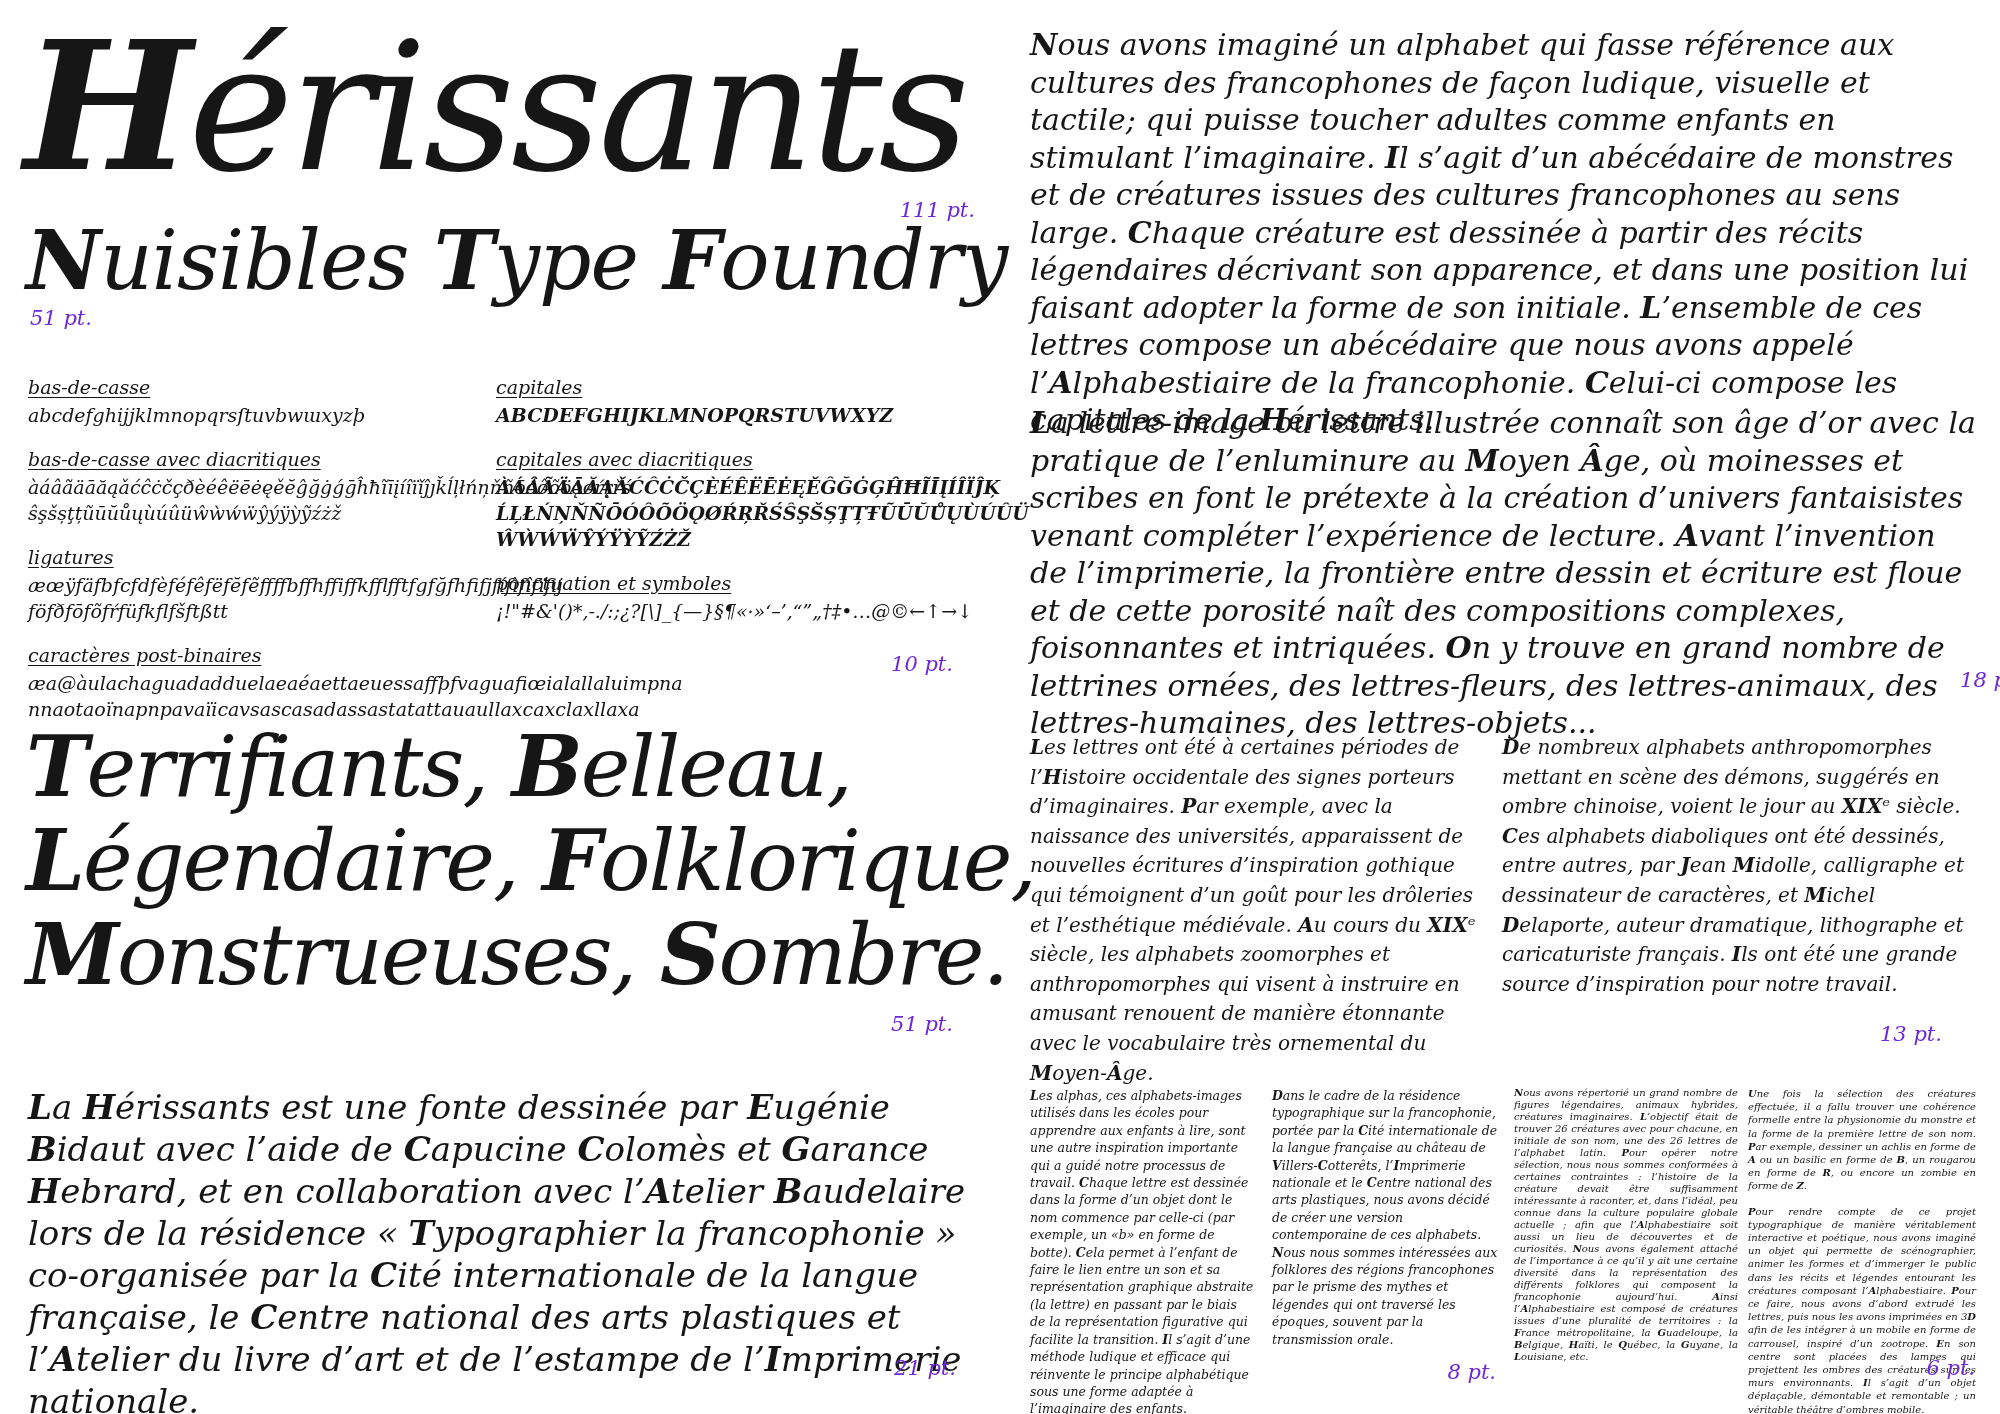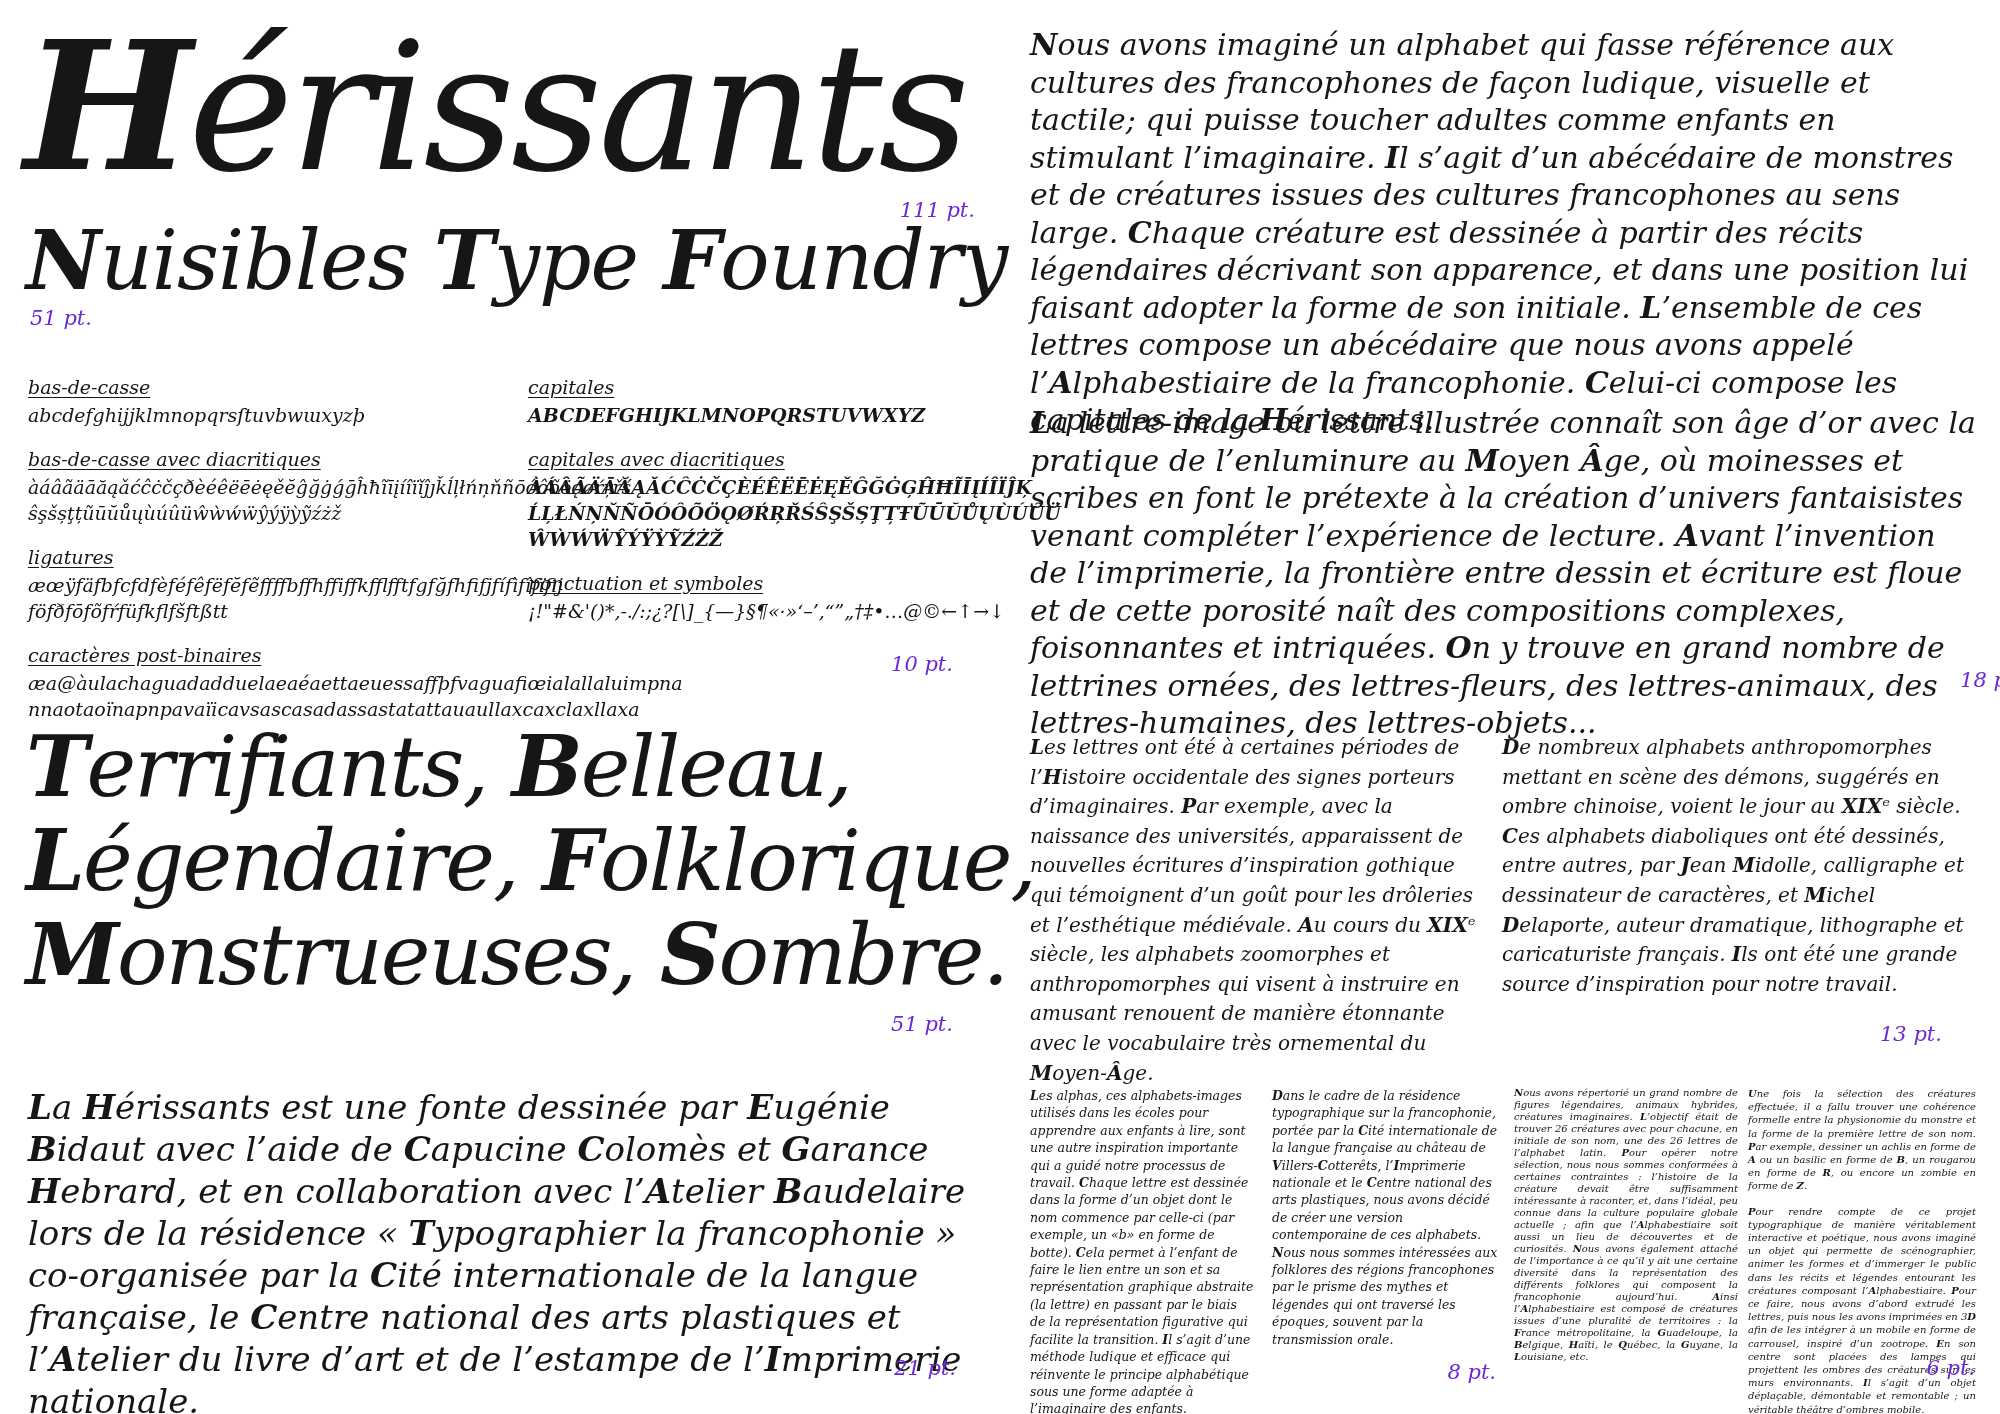--- a/index.html
+++ b/index.html
@@ -28,21 +28,21 @@
   .lbl-111 { left:880px; top:198px; width:95px;  text-align:right; }
   .lbl-51a { left:30px;  top:306px; }
   .lbl-10  { left:858px; top:652px; width:95px;  text-align:right; }
   .lbl-51b { left:858px; top:1012px; width:95px; text-align:right; }
   .lbl-21  { left:856px; top:1356px; width:100px; text-align:right; }
   .lbl-18  { left:1927px; top:668px;  width:95px; text-align:right; }
   .lbl-13  { left:1880px; top:1022px; width:95px; text-align:left; }
   .lbl-8   { left:1396px; top:1360px; width:100px; text-align:right; }
   .lbl-6   { left:1875px; top:1356px; width:100px; text-align:right; }
 
-  .charsets { position:absolute; left:28px; top:375px; width:945px; display:flex; gap:40px; }
+  .charsets { position:absolute; left:28px; top:375px; width:945px; display:flex; gap:8px; }
   .cs-col { width:460px; flex:0 0 auto; }
   .cs-section { margin:0 0 19px 0; }
   .cs-head {
     font:italic 19px/24px "DejaVu Serif", serif;
     text-decoration:underline; text-underline-offset:3px; margin-bottom:3px;
   }
   .cs-line { font:italic 19px/26px "DejaVu Serif", serif; white-space:nowrap; }
 
   .display { position:absolute; left:26px; top:720px; }
   .display-line {

